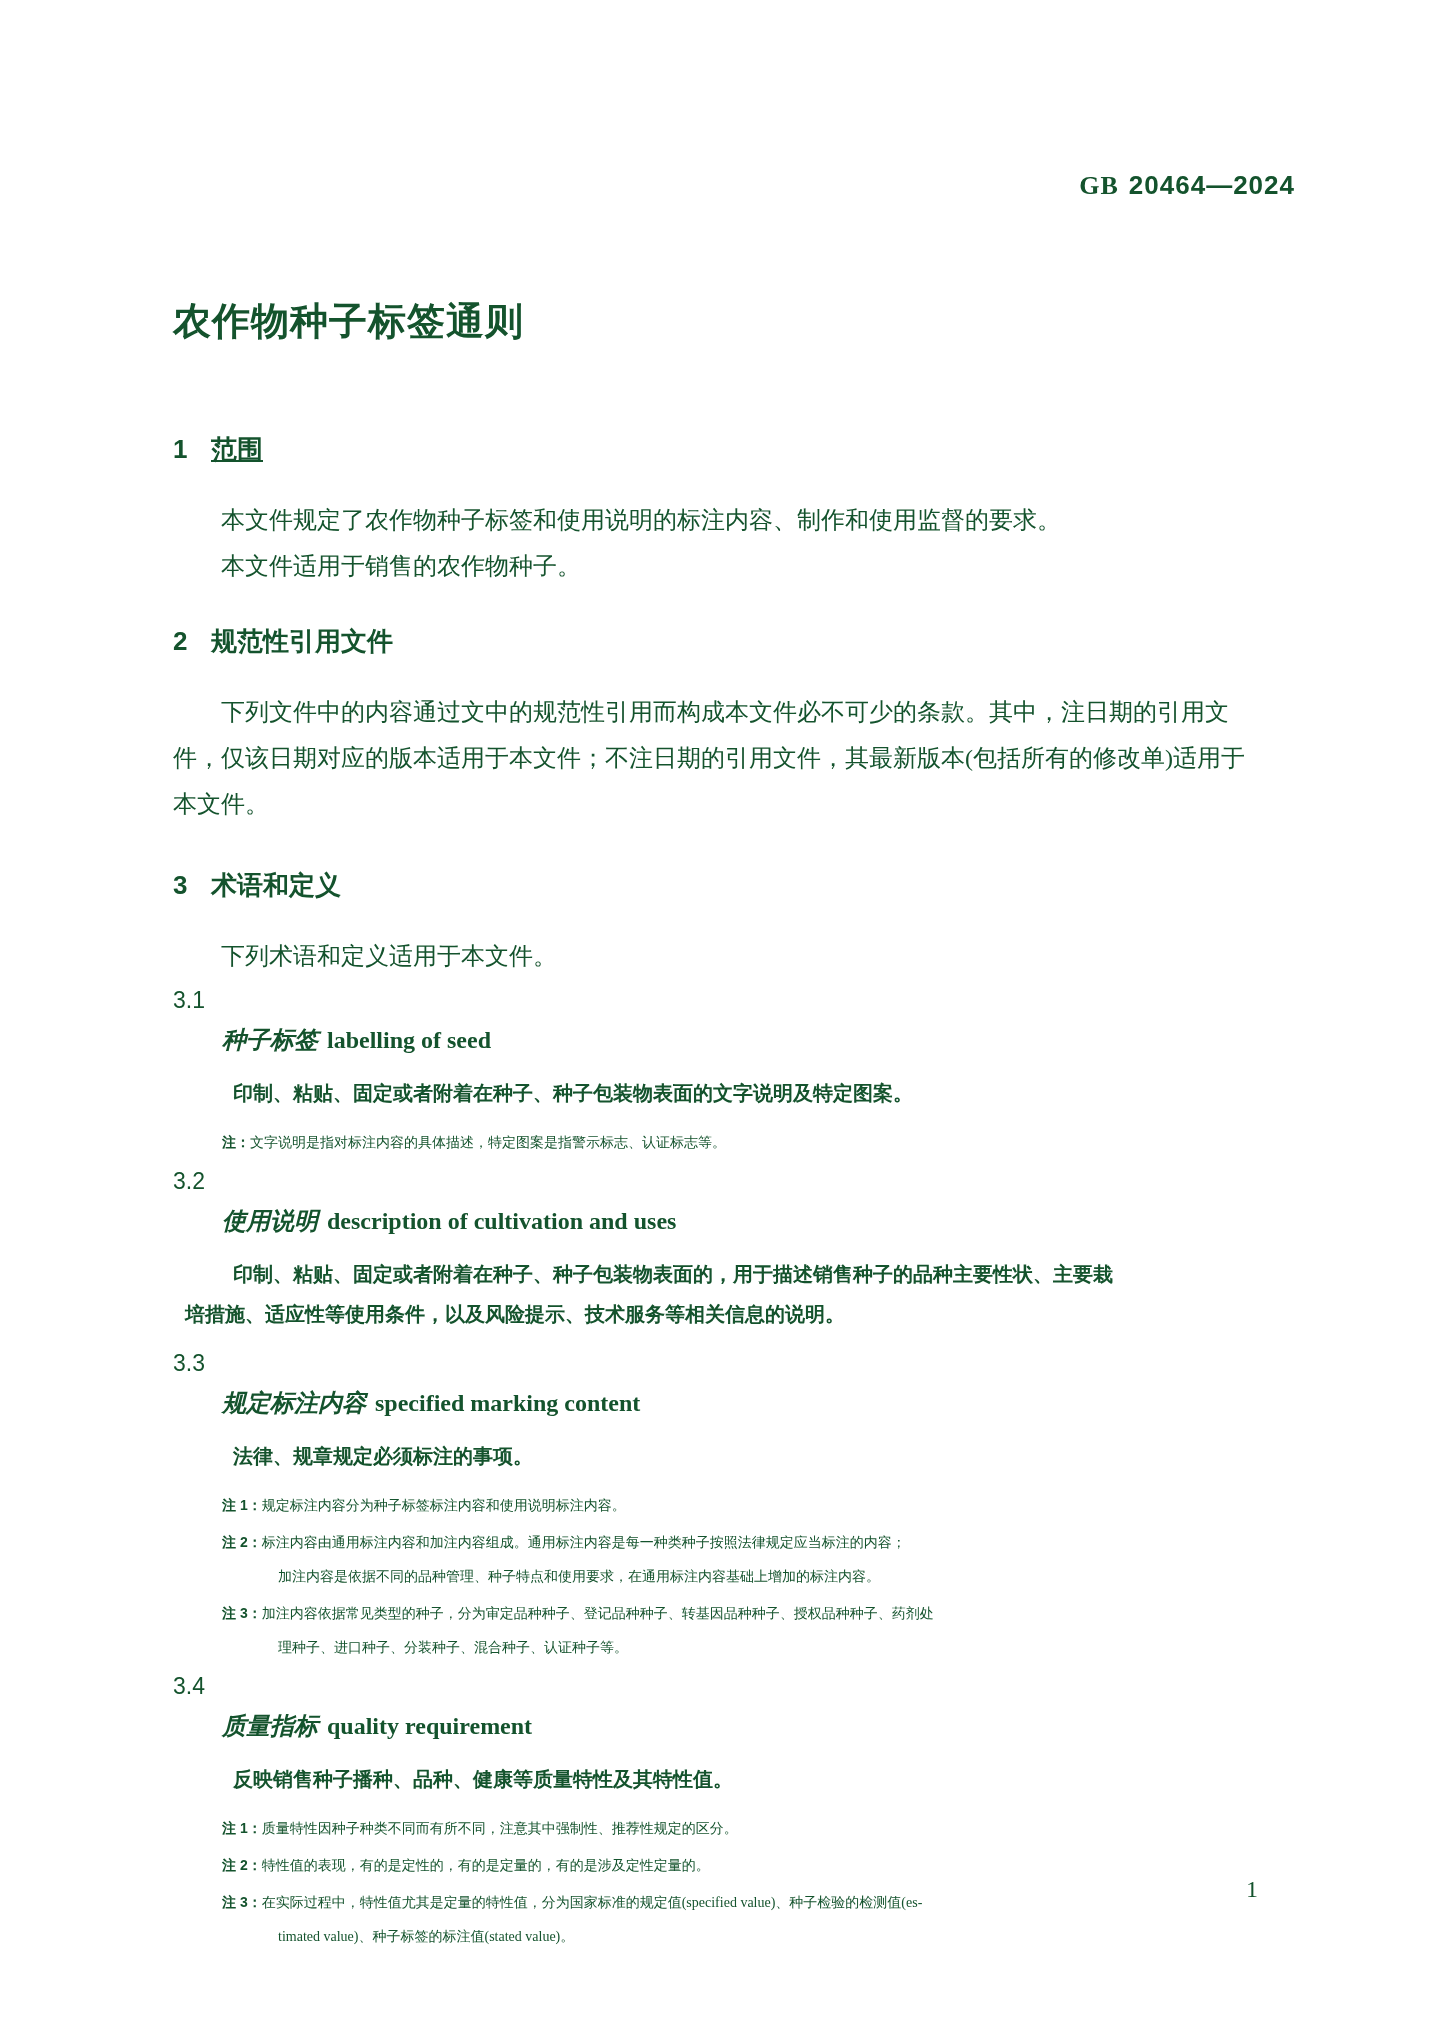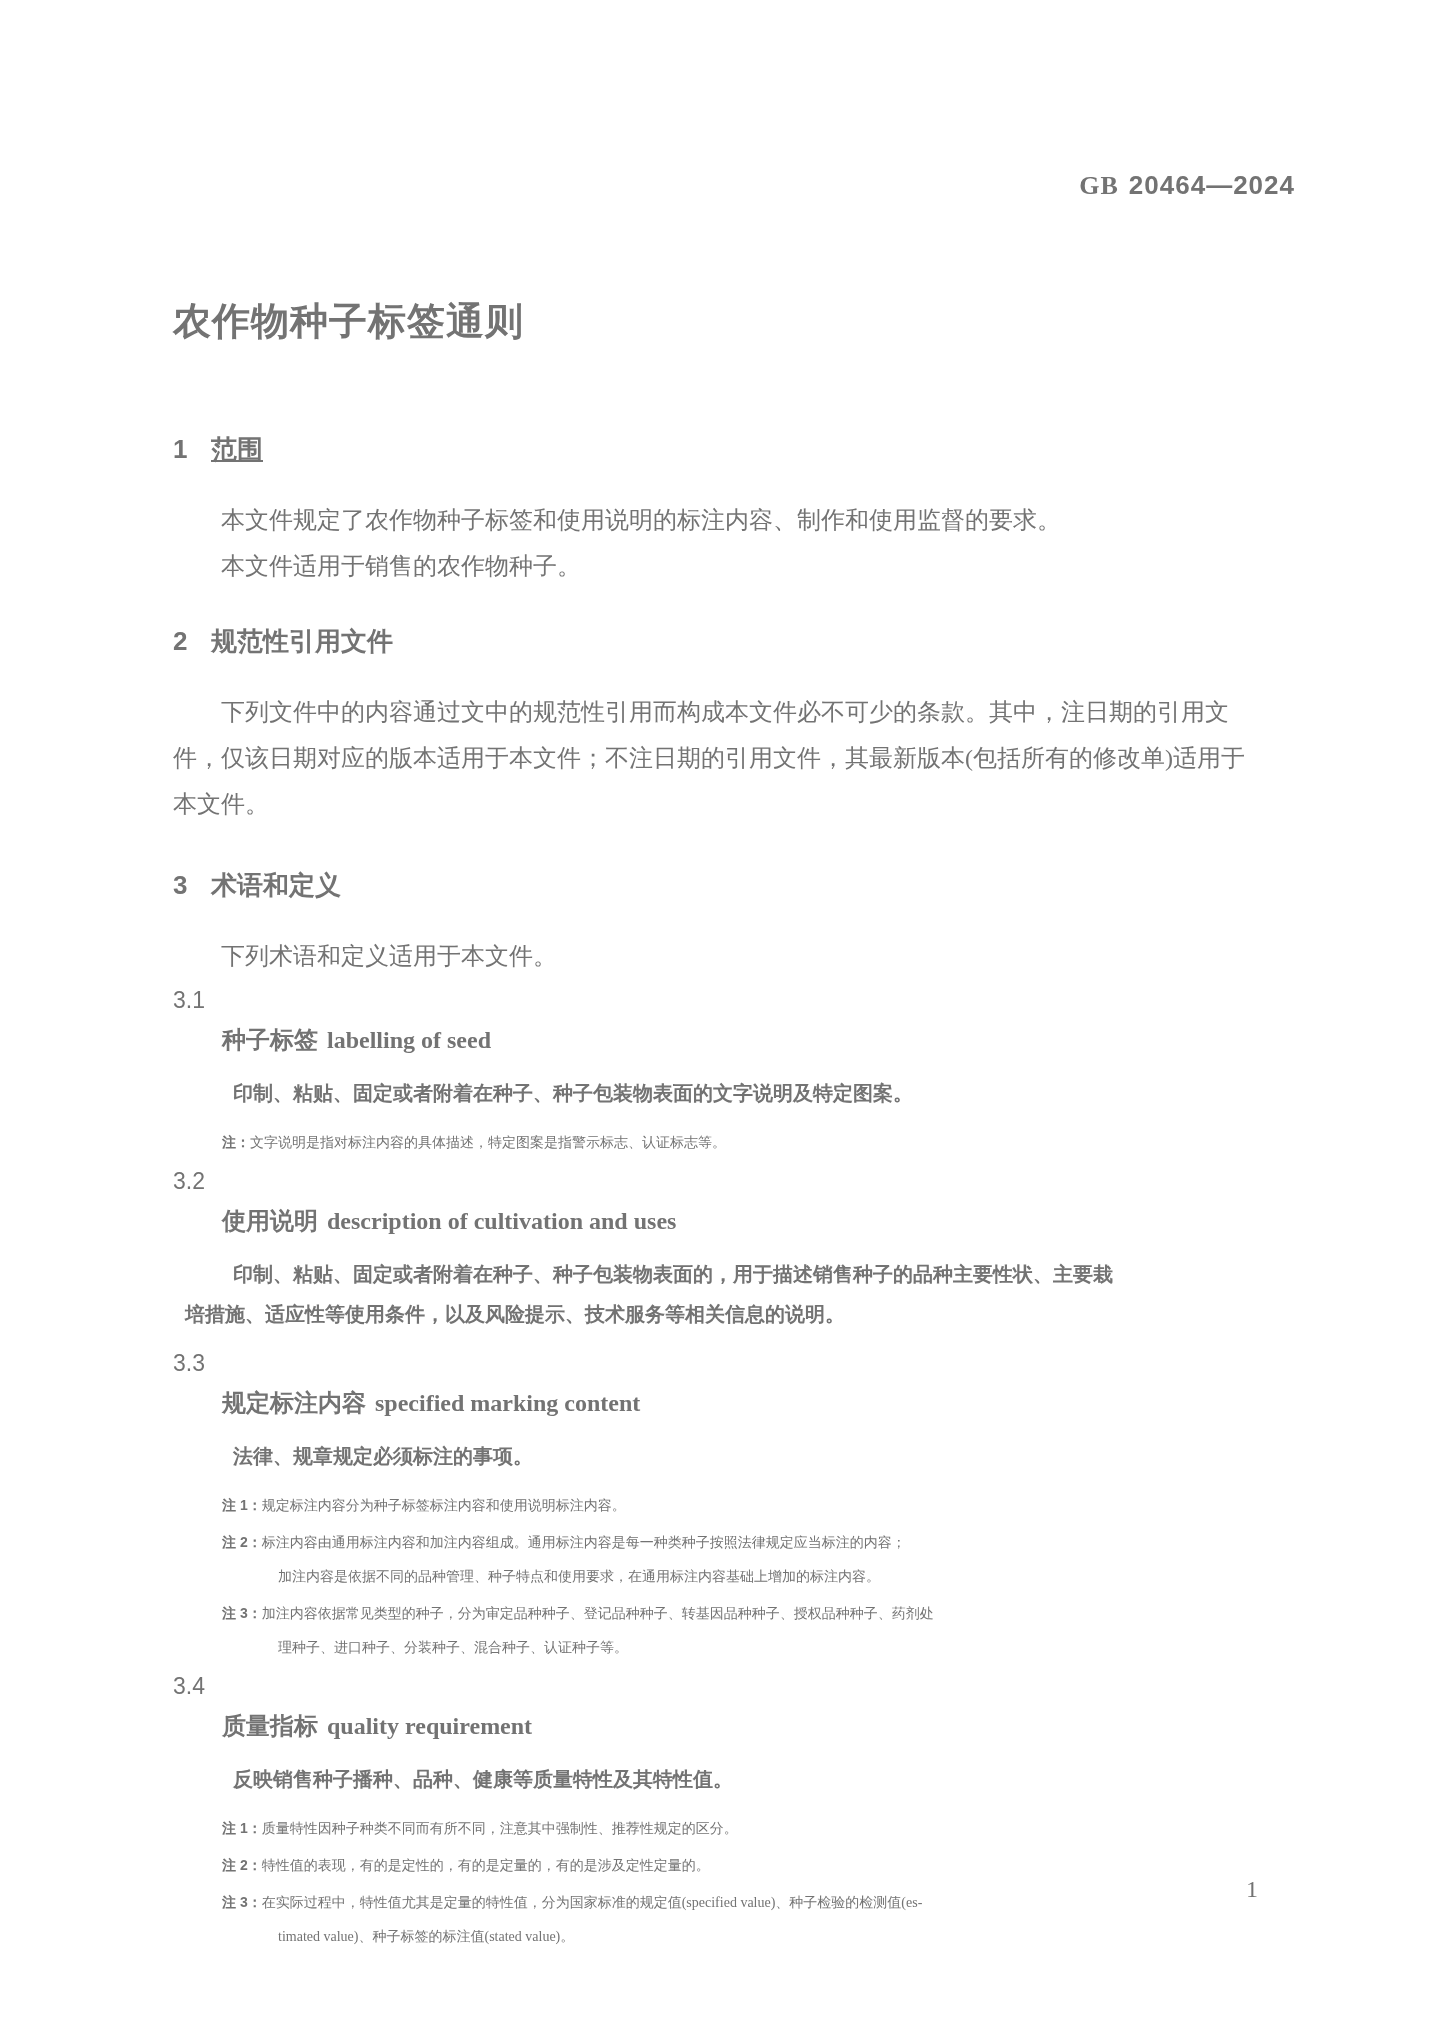--- a/index.html
+++ b/index.html
@@ -1,20 +1,20 @@
 <!DOCTYPE html>
 <html><head>
 <meta charset="utf-8">
 <style>
   html,body { margin:0; padding:0; background:#ffffff; }
   .page {
     position:relative;
     width:1445px; height:2044px;
     background:#ffffff;
-    color:#737373;
+    color:#14532d;
     font-family:"Liberation Serif","DejaVu Serif",serif;
     overflow:hidden;
   }
   .content { padding:0 150px 0 173px; }
 
   
   .gb-header {
     margin-top:170px;
     text-align:right;
     line-height:30px;
@@ -61,21 +61,21 @@
   
   .clause-num {
     margin:4px 0 0 0;
     font-family:"Liberation Sans","DejaVu Sans",sans-serif;
     font-size:23px;
     line-height:34px;
   }
 
   
   .term-line { margin:2px 0 0 49px; line-height:42px; font-size:24px; }
-  .term-zh { font-family:"Liberation Sans","DejaVu Sans",sans-serif; font-weight:bold; }
+  .term-zh { font-family:"Liberation Sans","DejaVu Sans",sans-serif; font-weight:bold;font-style:italic; }
   .term-en { font-family:"Liberation Serif","DejaVu Serif",serif; font-weight:bold; margin-left:9px; }
 
   
   .p-def {
     margin:12px;
     font-size:20px;
     line-height:40px;
     text-indent:48px;
     text-align:justify;
     white-space:pre-line;

